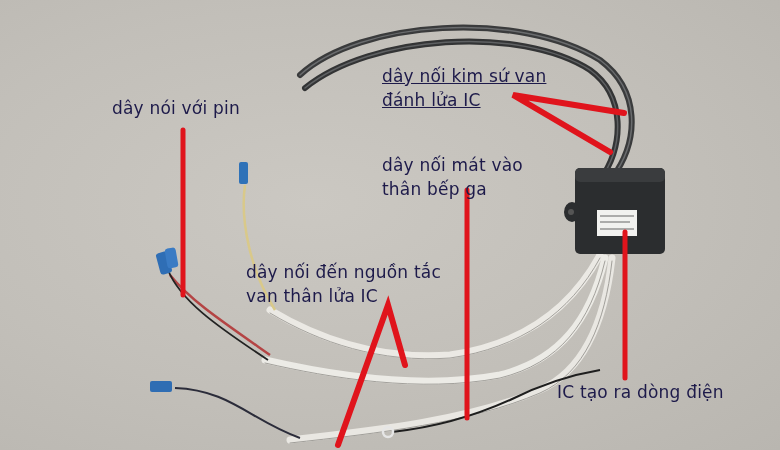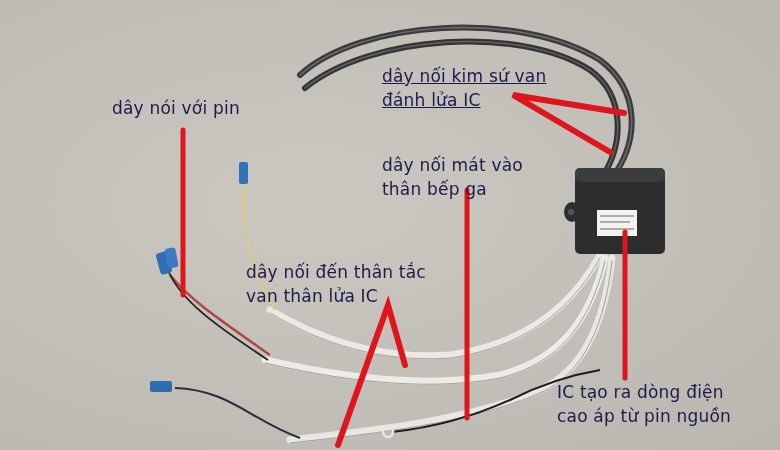--- a/index.html
+++ b/index.html
@@ -97,20 +97,19 @@
 <div class="label" style="left:382px; top:140px;margin-top:13px;">
   <span>dây nối mát vào</span>
   <span>thân bếp ga</span>
 </div>
 
 <div class="label" style="left:112px; top:96px;text-align:center;">
   <span>dây nói với pin</span>
 </div>
 
 <div class="label" style="left:246px; top:260px;">
-  <span>dây nối đến thân tắc</span>
+  <span>dây nối đến nguồn tắc</span>
   <span>van thân lửa IC</span>
 </div>
 
 <div class="label" style="left:557px; top:380px;">
   <span>IC tạo ra dòng điện</span>
-  <span>cao áp từ pin nguồn</span>
 </div>
 
 </body></html>

